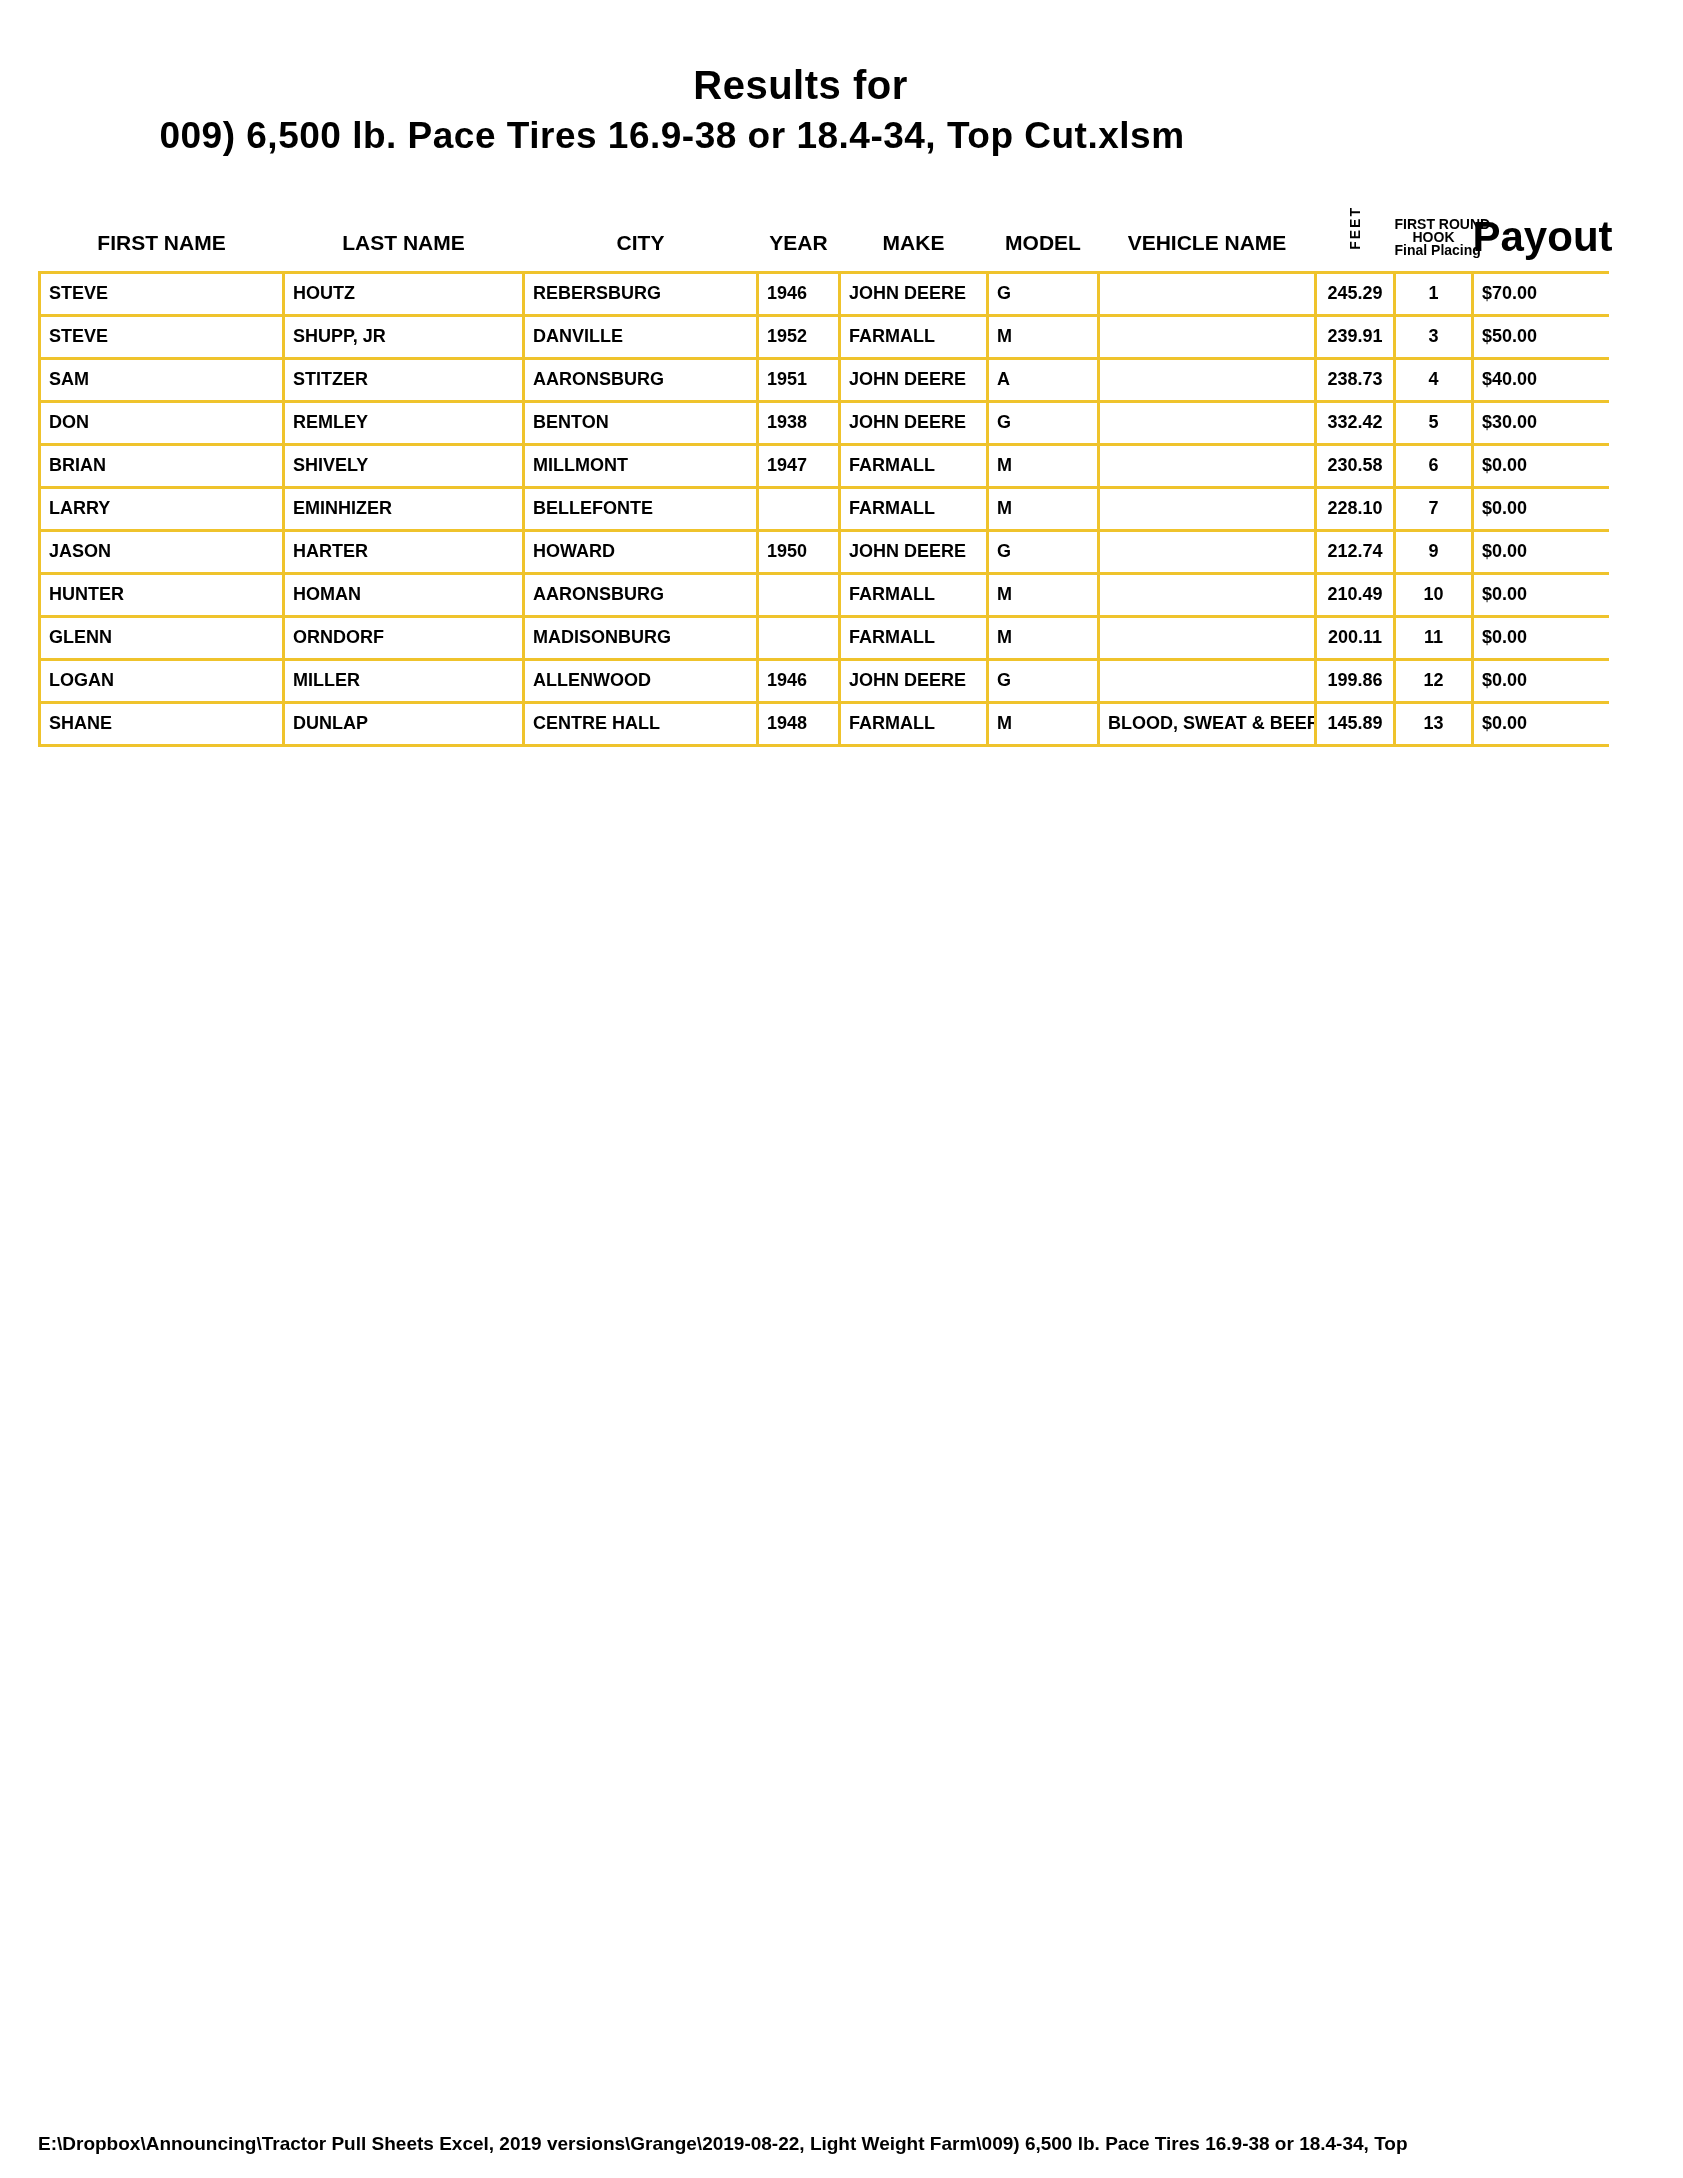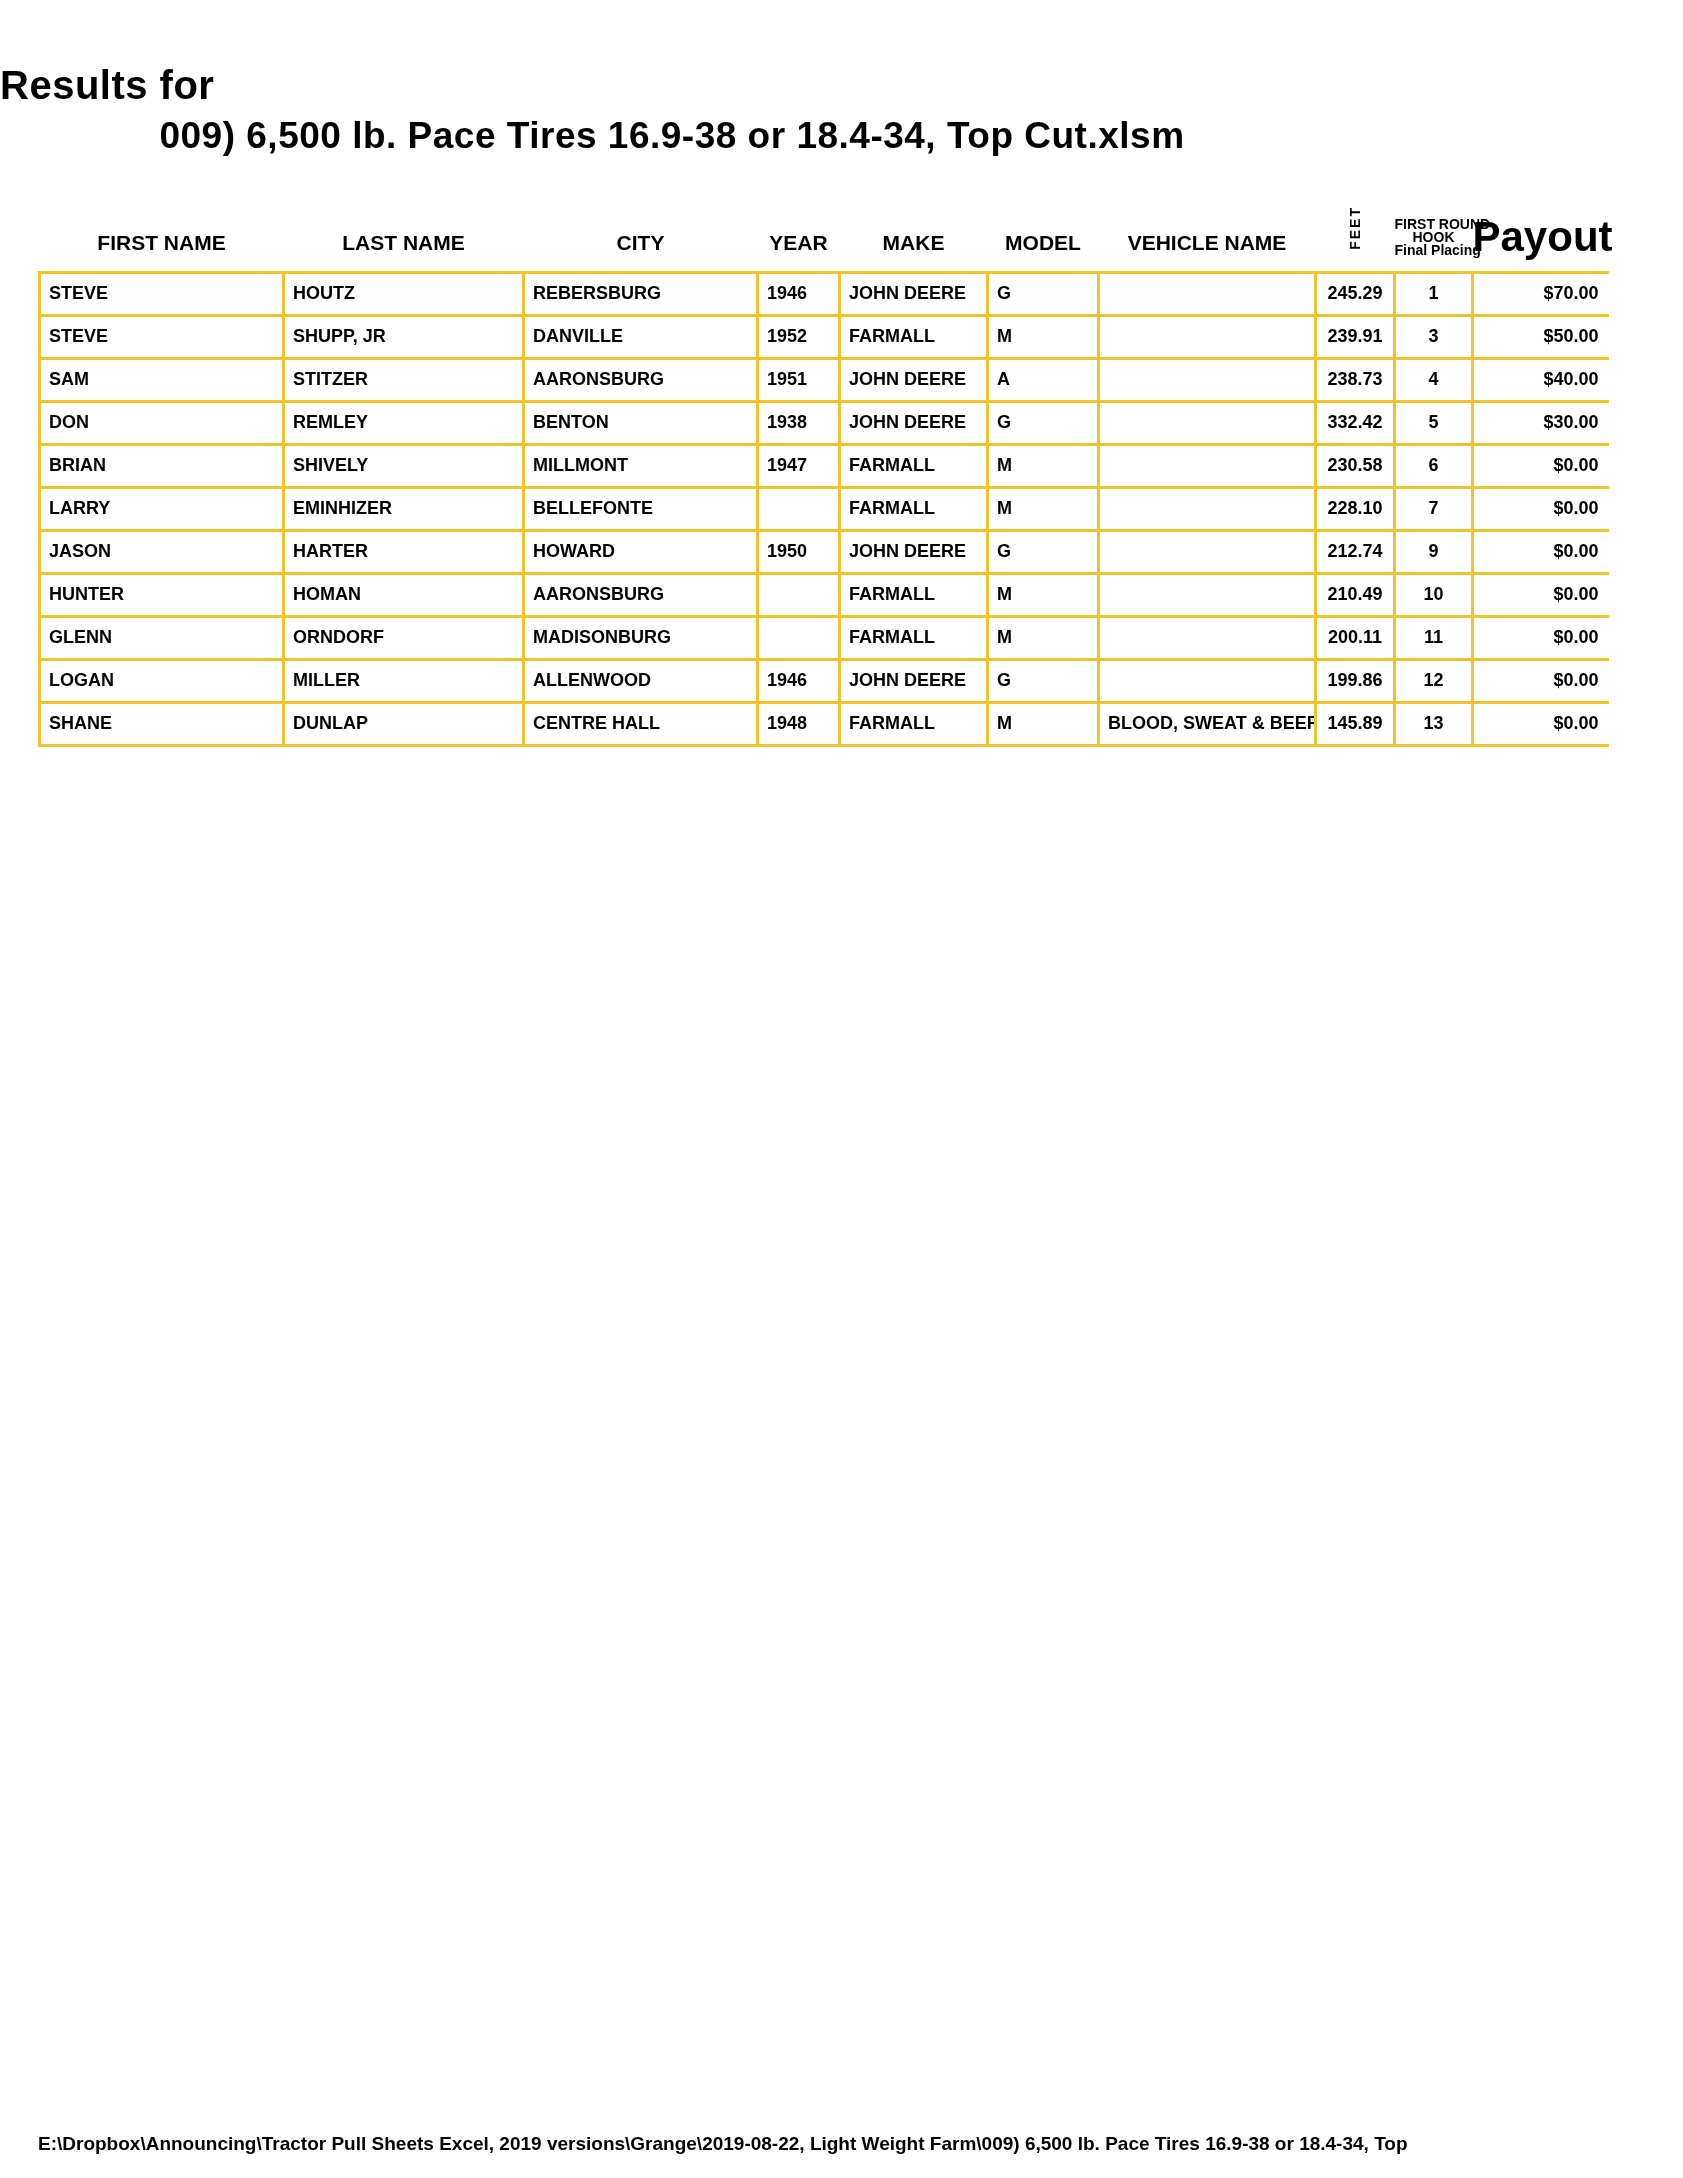--- a/index.html
+++ b/index.html
@@ -8,21 +8,21 @@
   body {
     width: 1683px; height: 2178px;
     background: #ffffff;
     color: #000000;
     font-family: "Liberation Sans", sans-serif;
     position: relative;
     overflow: hidden;
   }
   .title-line1 {
     position: absolute; top: 63px; left: 0; width: 1601px;
-    font-size: 40px; font-weight: bold;
+    text-align: center; font-size: 40px; font-weight: bold;
     letter-spacing: 0.5px;
   }
   .title-line2 {
     position: absolute; top: 115px; left: 0; width: 1344px;
     text-align: center; font-size: 37px; font-weight: bold;
     letter-spacing: 0.5px;
   }
   table.results {
     position: absolute; left: 38px; top: 198px;
     border-collapse: collapse;
@@ -65,21 +65,21 @@
     font-size: 18px;
     font-weight: bold;
     white-space: nowrap;
     overflow: hidden;
     vertical-align: middle;
     background: #ffffff;
   }
   tbody td:last-child { border-right: none; }
   td.col-feet { text-align: center; margin-top: 37px; }
   td.col-hook { text-align: center; }
-  td.col-payout { text-align: right; padding-right: 10px; }
+  td.col-payout { padding-right: 10px; }
   .footer {
     position: absolute; left: 38px; top: 2069px;
     width: 1515px;
     font-size: 19px; font-weight: bold;
     line-height: 30px;
     white-space: pre-wrap;
   }
 </style>
 </head>
 <body>

